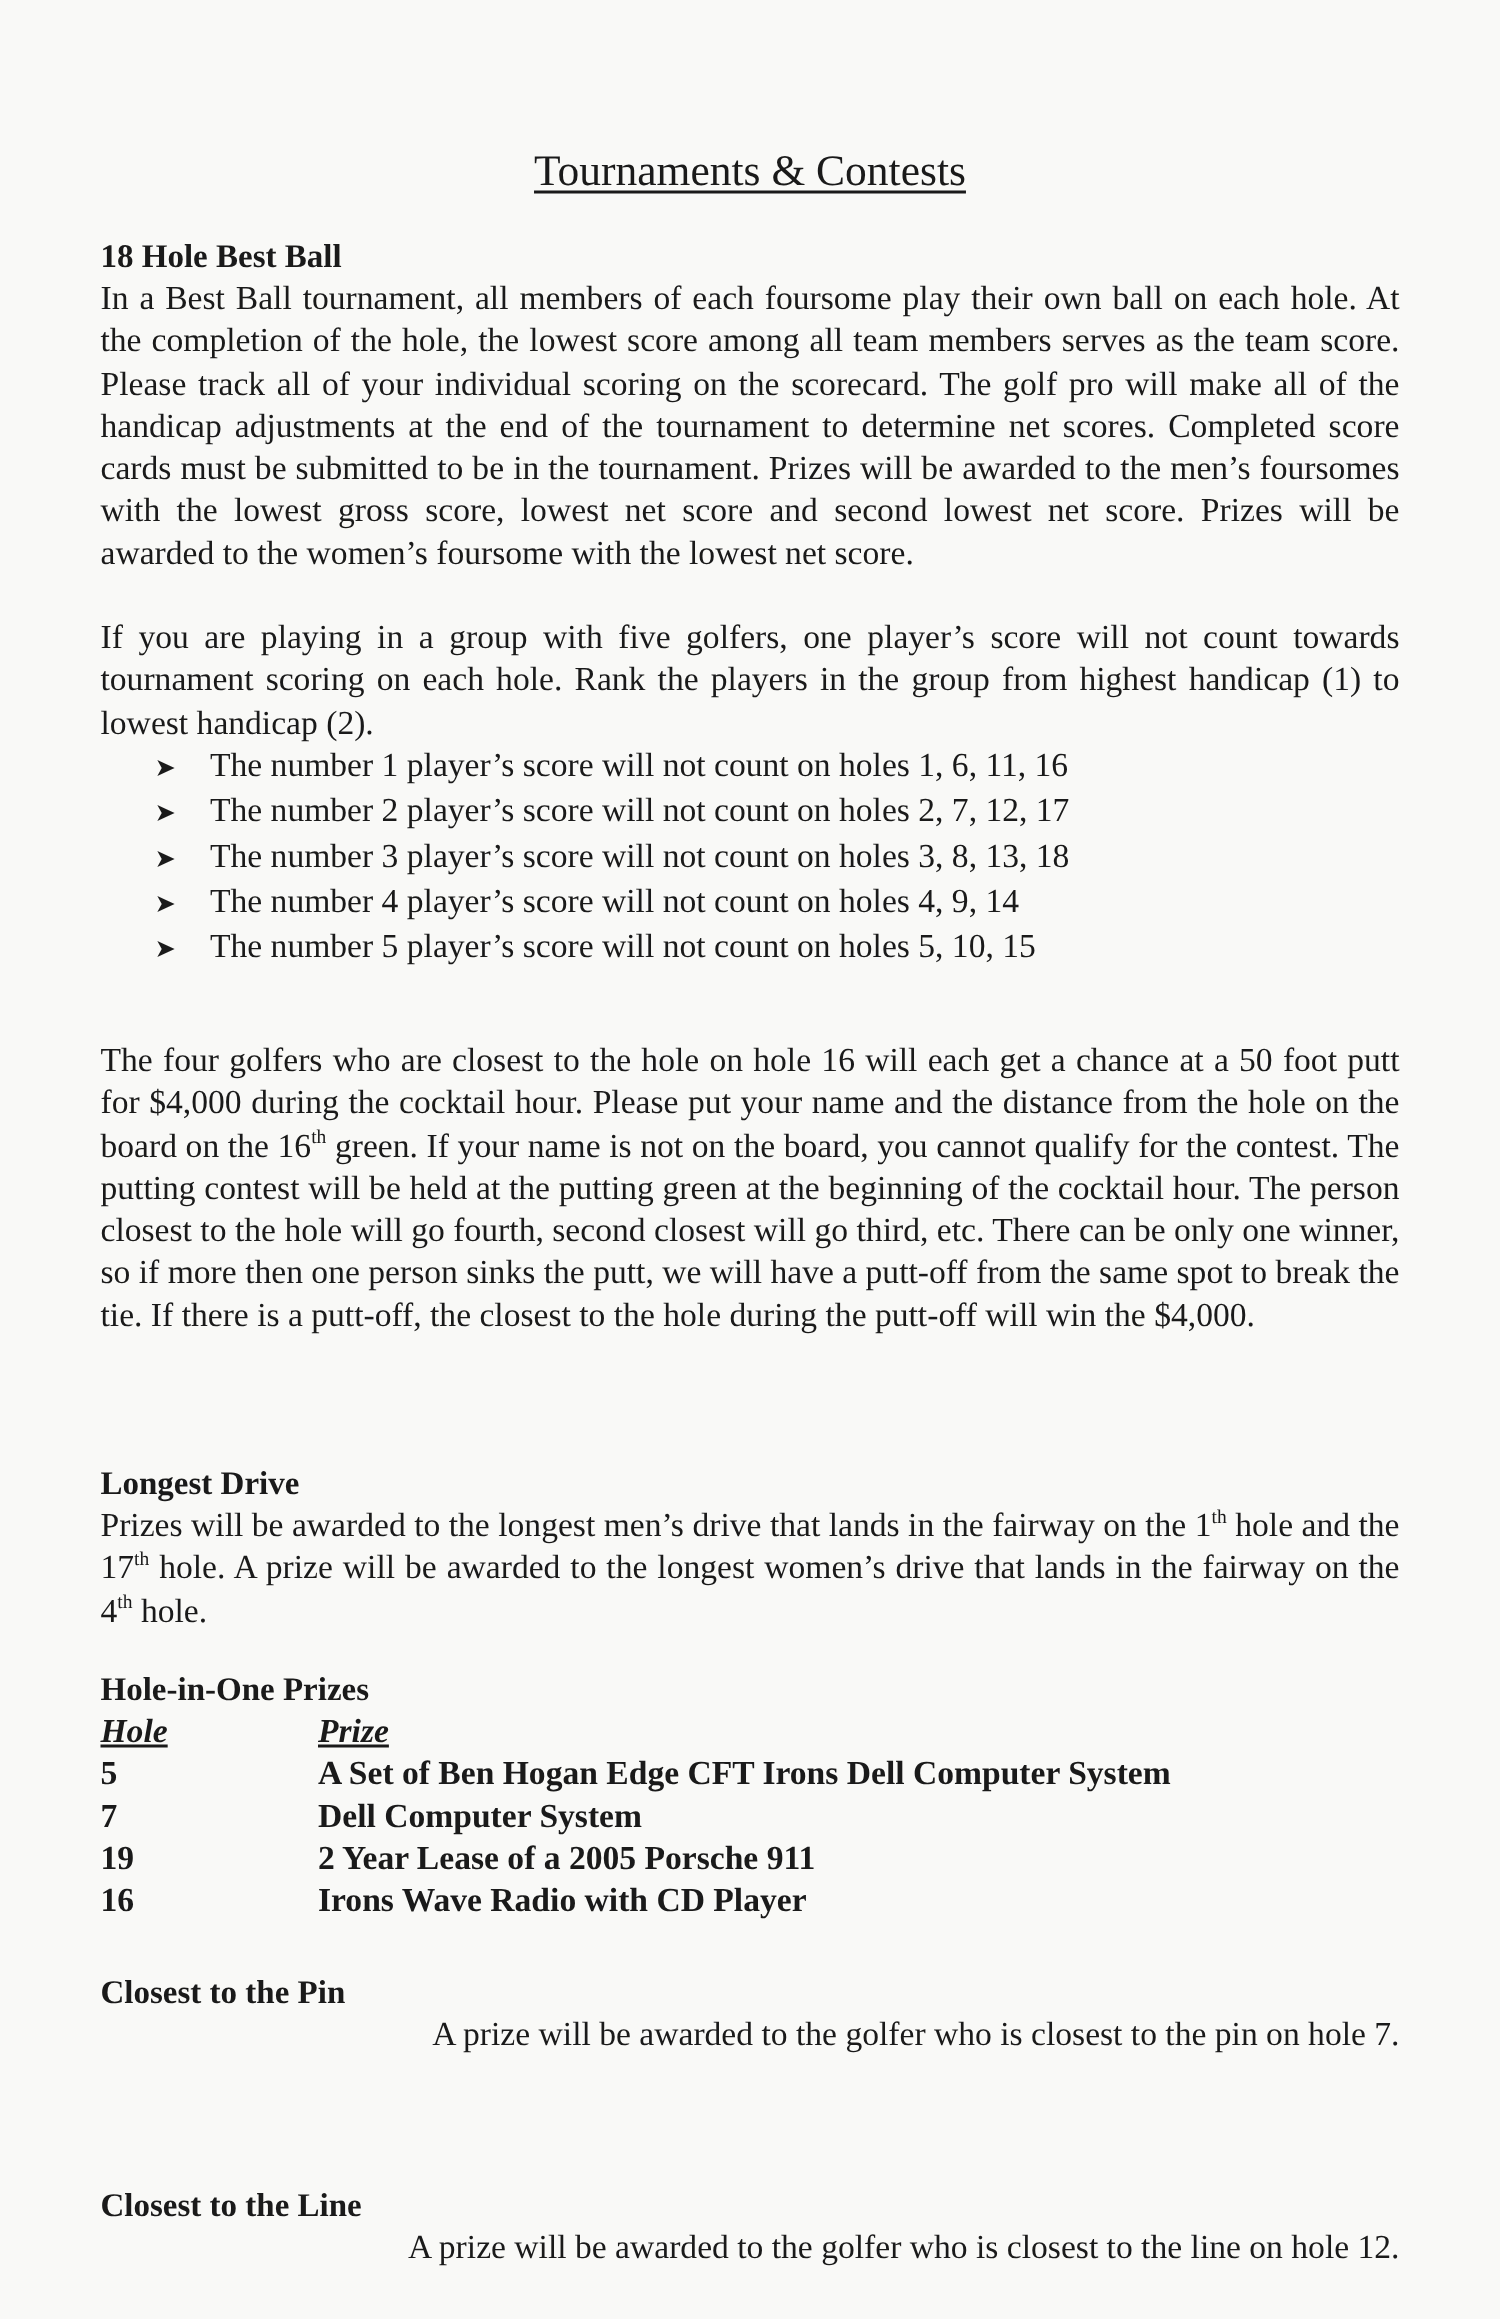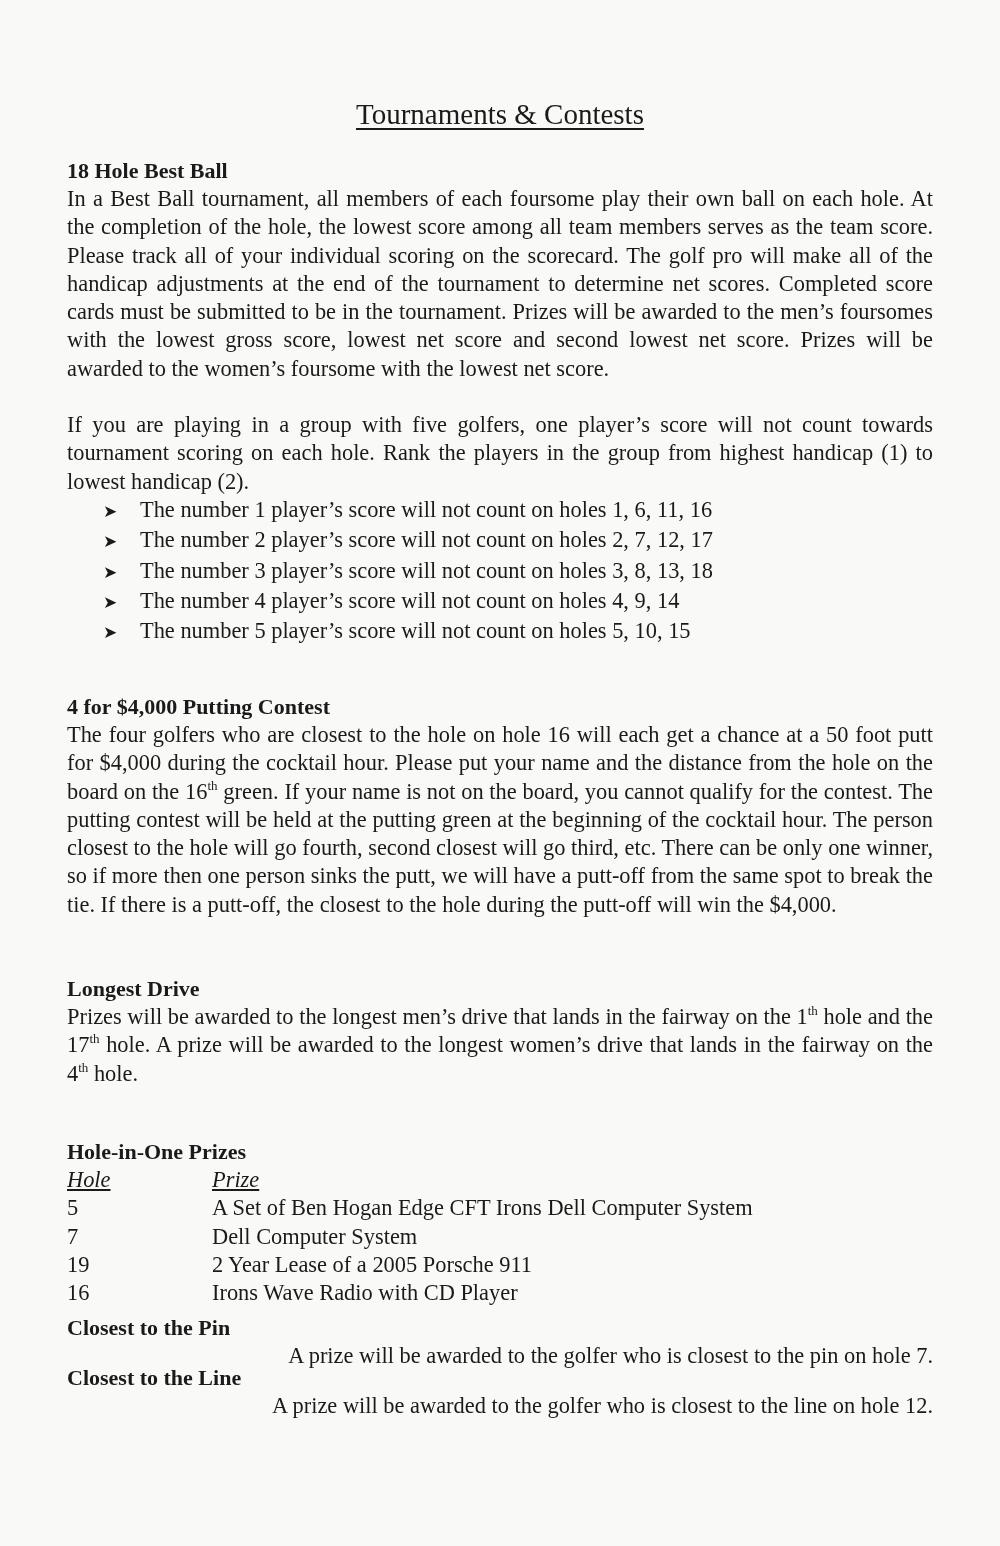--- a/index.html
+++ b/index.html
@@ -49,21 +49,21 @@
     font-size: 22.4px; line-height: 28.3px;
     display: flex; align-items: baseline;
   }
   ul.bullets li .arrow {
     width: 37px; display: inline-block;
     font-size: 17px;
   }
   table.prizes { border-collapse: collapse; }
   table.prizes td, table.prizes th {
     padding: 0; font-size: 22.4px; line-height: 28.3px;
-    text-align: left; font-weight: normal;
+    text-align: left; font-weight: bold;
   }
   table.prizes th { font-style: italic; text-decoration: underline; text-underline-offset: 2px; }
   table.prizes .col-hole { width: 145px; }
 </style>
 </head>
 <body>
 
 <div class="page">
 
   <div class="title">
@@ -92,30 +92,29 @@
           <span>The number 4 player’s score will not count on holes 4, 9, 14</span>
         </li>
       <li>
           <span class="arrow">➤</span>
           <span>The number 5 player’s score will not count on holes 5, 10, 15</span>
         </li>
     </ul>
   </div>
 
   <div class="section" style="top:693px;">
-    <div class="heading">4 for $4,000 Putting Contest</div>
     <p><span>The four golfers who are closest to the hole on hole 16 will each get a chance at a 50 foot putt for $4,000 during the cocktail hour.  Please put your name and the distance from the hole on the board on the 16</span><sup>th</sup><span> green.  If your name is not on the board, you cannot qualify for the contest.  The putting contest will be held at the putting green at the beginning of the cocktail hour.  The person closest to the hole will go fourth, second closest will go third, etc.  There can be only one winner, so if more then one person sinks the putt, we will have a putt-off from the same spot to break the tie.  If there is a putt-off, the closest to the hole during the putt-off will win the $4,000.</span></p>
   </div>
 
   <div class="section" style="top:975px;">
     <div class="heading">Longest Drive</div>
     <p><span>Prizes will be awarded to the longest men’s drive that lands in the fairway on the 1</span><sup>th</sup><span> hole and the 17</span><sup>th</sup><span> hole.  A prize will be awarded to the longest women’s drive that lands in the fairway on the 4</span><sup>th</sup><span> hole.</span></p>
   </div>
 
-  <div class="section" style="top:1138px;">
+  <div class="section" style="top:1112px;">
     <div class="heading">Hole-in-One Prizes</div>
     <table class="prizes">
       <tbody>
           <tr>
         <th class="col-hole"><span>Hole</span></th>
         <th><span>Prize</span></th>
       </tr>
       <tr>
         <td class="col-hole">5</td>
         <td>A Set of Ben Hogan Edge CFT Irons Dell Computer System</td>
@@ -134,18 +133,18 @@
       </tr>
     </tbody>
       </table>
   </div>
 
   <div class="section" style="top:1314px;">
     <div class="heading">Closest to the Pin</div>
     <p class="left">A prize will be awarded to the golfer who is closest to the pin on hole 7.</p>
   </div>
 
-  <div class="section" style="top:1364px;">
+  <div class="section" style="top:1456px;">
     <div class="heading">Closest to the Line</div>
     <p class="left">A prize will be awarded to the golfer who is closest to the line on hole 12.</p>
   </div>
 
 </div>
 
 </body></html>

